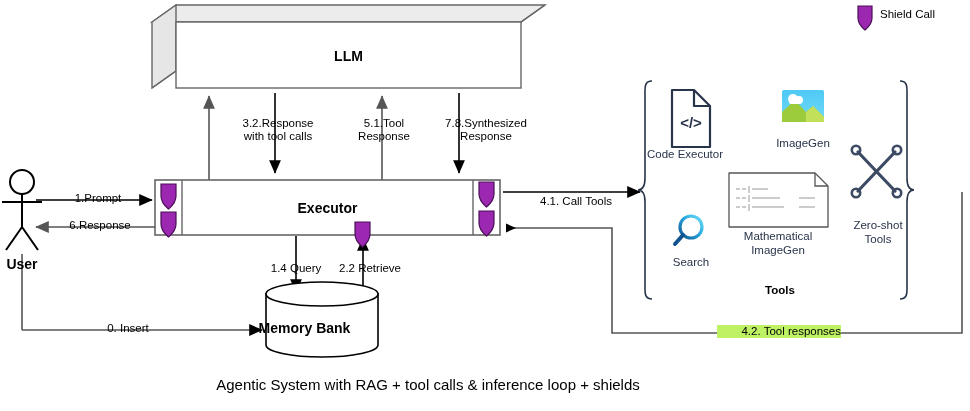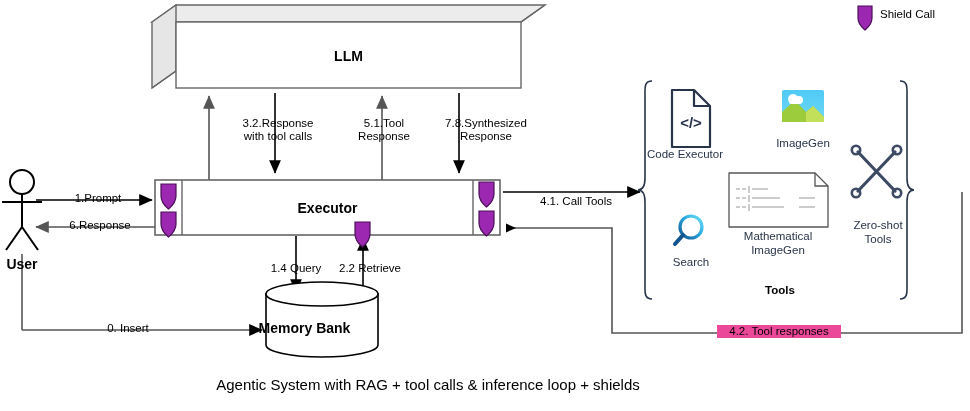--- a/index.html
+++ b/index.html
@@ -231,21 +231,21 @@
 Response</div>
 
   <div class="lbl" style="left:58px; top:192px; width:80px;">1.Prompt</div>
   <div class="lbl" style="left:54px; top:219px; width:92px;">6.Response</div>
 
   <div class="lbl" style="left:256px; top:262px; width:80px;">1.4 Query</div>
   <div class="lbl" style="left:326px; top:262px; width:88px;">2.2 Retrieve</div>
 
   <div class="lbl" style="left:88px; top:322px; width:80px;">0. Insert</div>
   <div class="lbl" style="left:530px; top:184px; width:92px;margin-top:11px;">4.1. Call Tools</div>
-  <div class="lbl" style="left:717px; top:325px; width:124px; background:#ec4899;">4.2. Tool responses</div>
+  <div class="lbl" style="left:717px; top:325px; width:124px; background:#bef264;text-align:right;">4.2. Tool responses</div>
 
   <div class="tool-label" style="left:635px; top:147px; width:100px;">Code Executor</div>
   <div class="tool-label" style="left:762px; top:136px; width:82px;">ImageGen</div>
   <div class="tool-label" style="left:838px; top:198px; width:80px;margin-top:20px;">Zero-shot
 Tools</div>
   <div class="tool-label" style="left:654px; top:255px; width:74px;">Search</div>
   <div class="tool-label" style="left:728px; top:229px; width:100px;">Mathematical
 ImageGen</div>
   <div class="tool-label bold" style="left:740px; top:283px; width:80px;">Tools</div>
 

